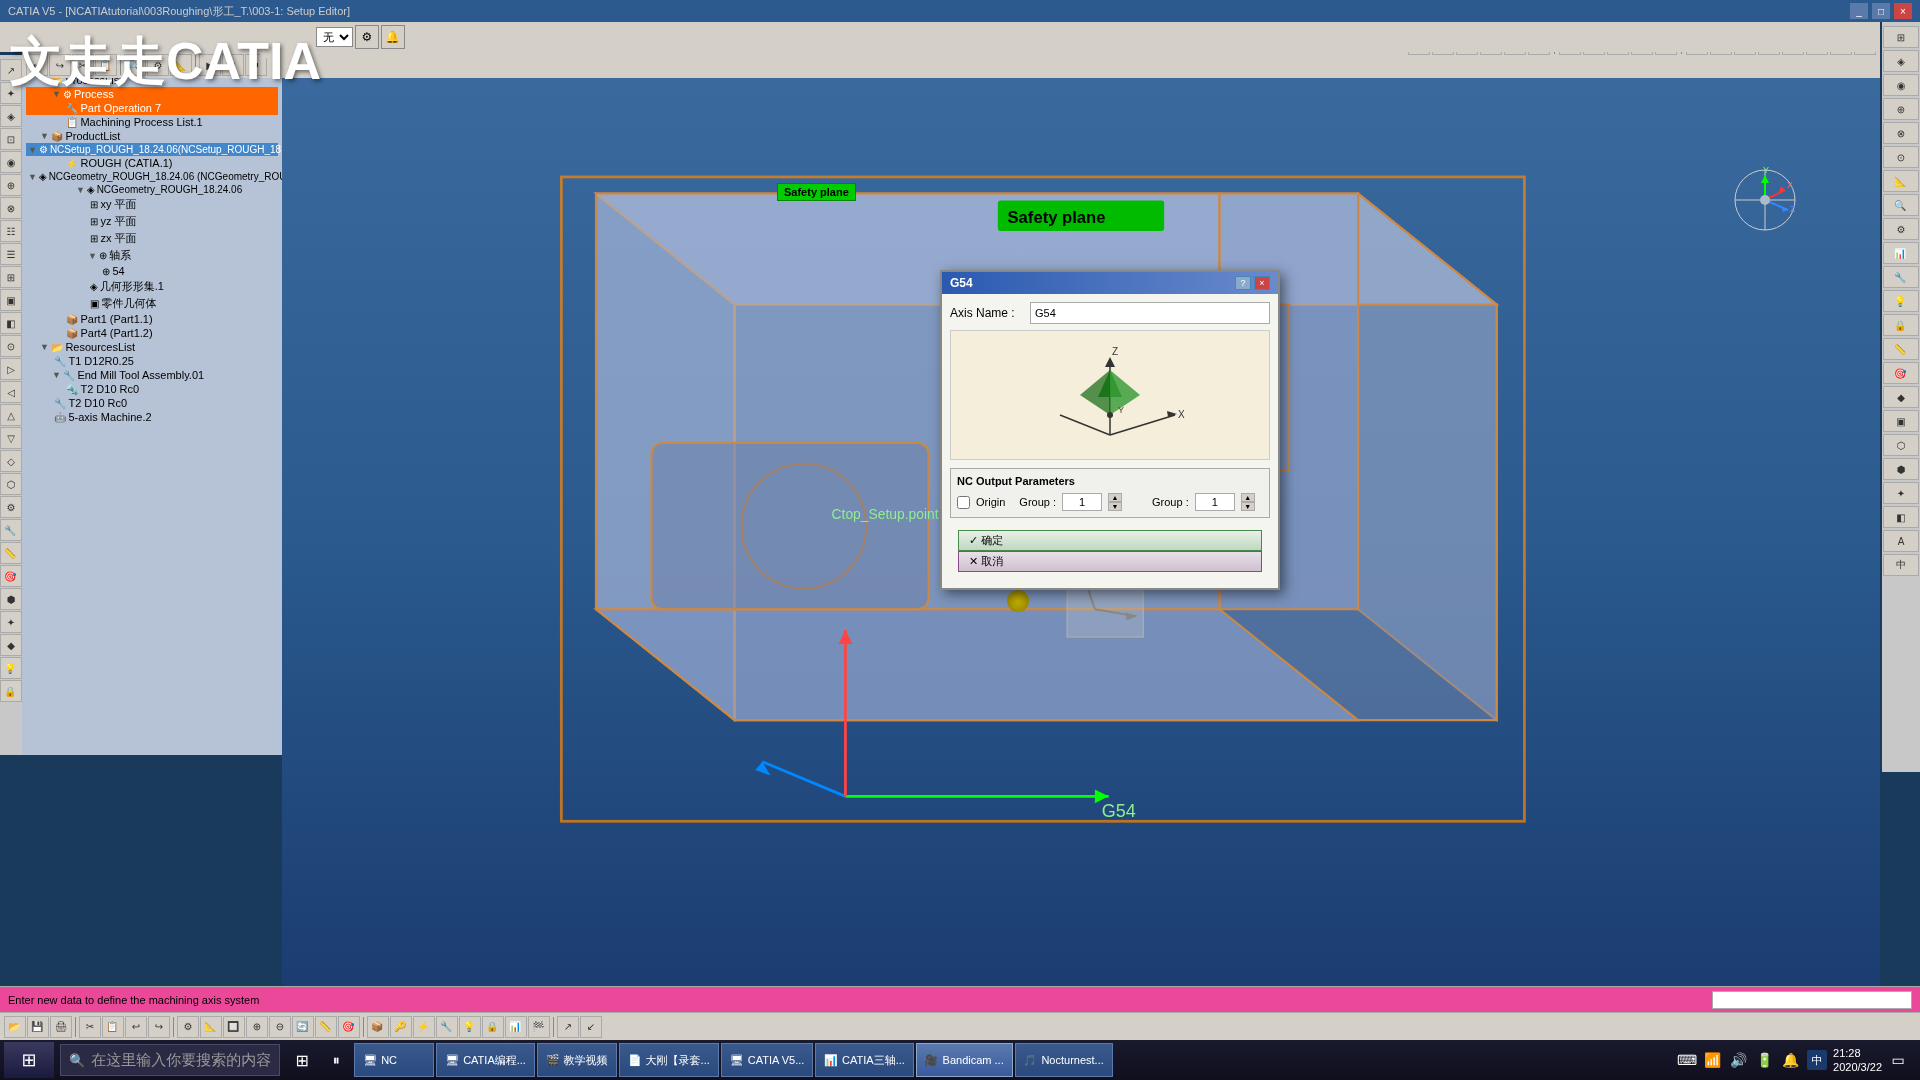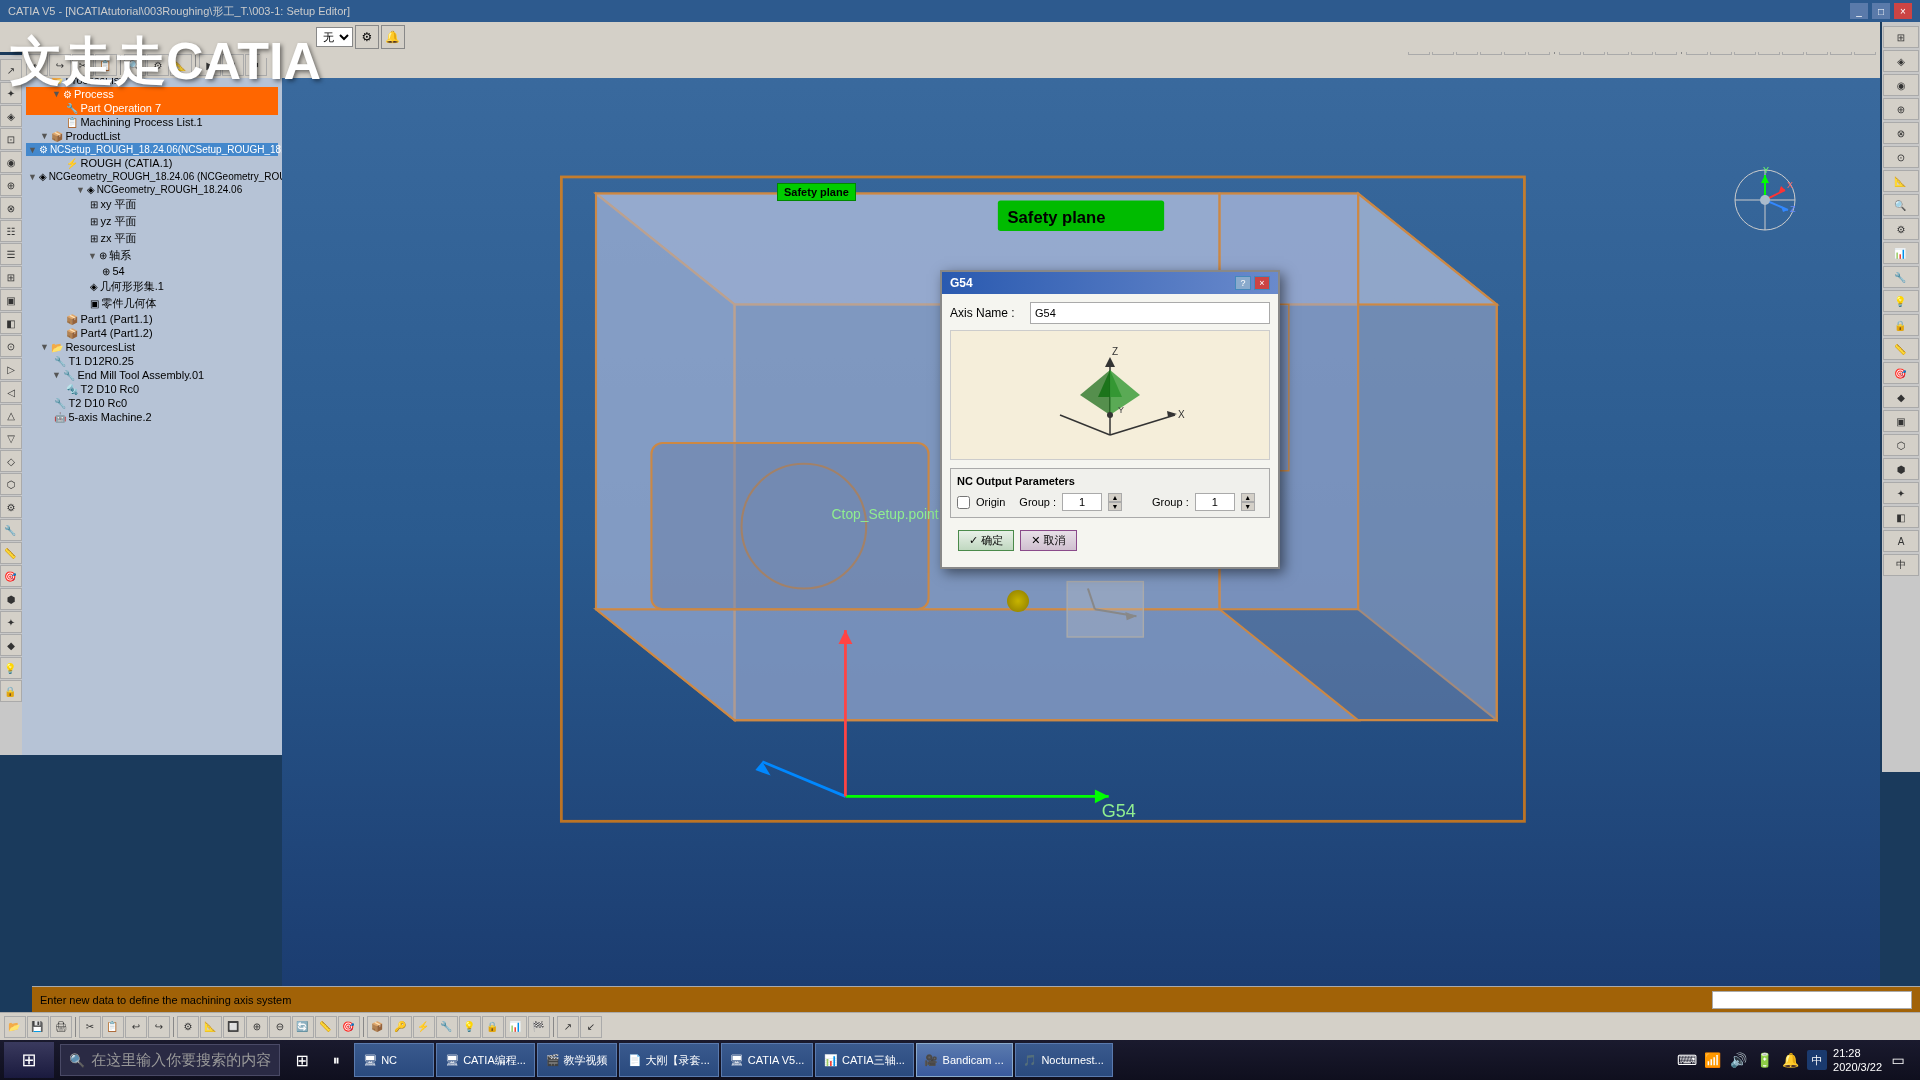--- a/index.html
+++ b/index.html
@@ -340,23 +340,23 @@
       display: flex;
       align-items: center;
       justify-content: center;
       font-size: 7px;
       line-height: 1;
     }
 
     
     #dialog-footer {
       display: flex;
-      justify-content: flex-start;
-      gap: 6px;
+      justify-content: center;
       padding: 4px 8px 8px;
+      flex-direction: column;
     }
     .dialog-ok-btn {
       background: linear-gradient(to bottom, #e8f0e8, #c0d8c0);
       border: 1px solid #4a8a4a;
       padding: 2px 10px;
       font-size: 11px;
       cursor: pointer;
       color: #000;
       display: flex;
       align-items: center;
@@ -373,29 +373,28 @@
       align-items: center;
       gap: 3px;
     }
 
     
     #statusbar {
       position: absolute;
       bottom: 28px;
       left: 0; right: 0;
       height: 26px;
-      background: #a16207;
+      background: #ec4899;
       display: flex;
       align-items: center;
       padding: 0 8px;
       font-size: 11px;
       color: #000;
       z-index: 100;
       border-top: 1px solid #aaa;
-      margin-left: 32px;
     }
 
     
     #bottom-toolbar {
       position: absolute;
       bottom: 0;
       left: 0; right: 0;
       height: 28px;
       background: #d4d0c8;
       display: flex;

